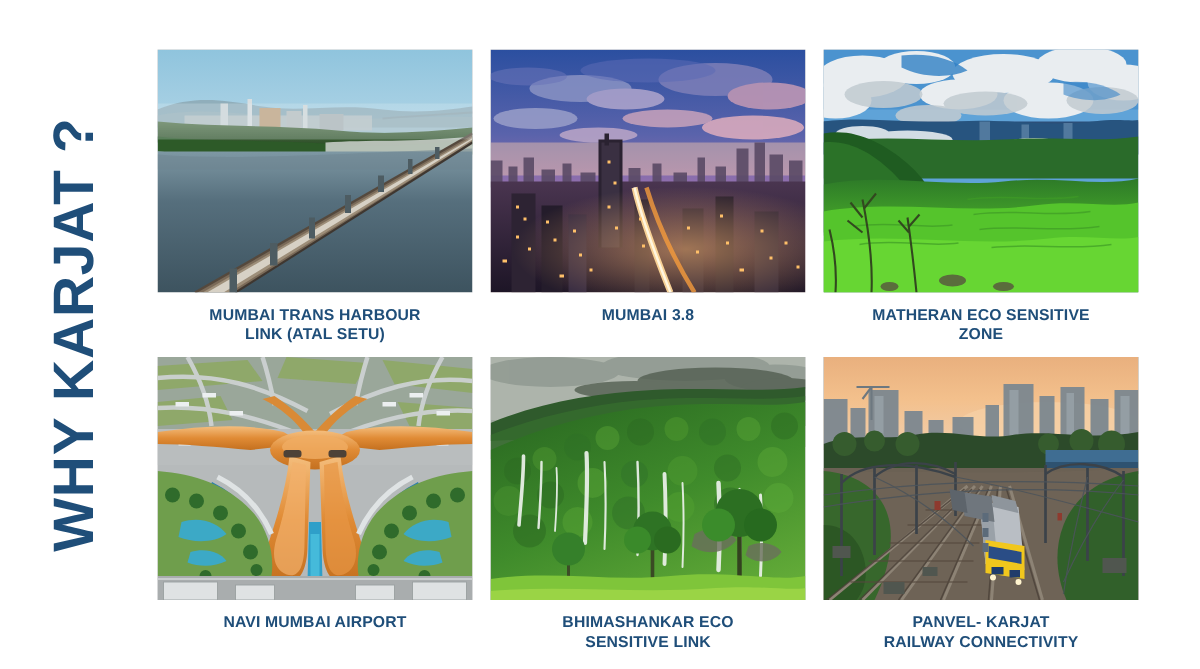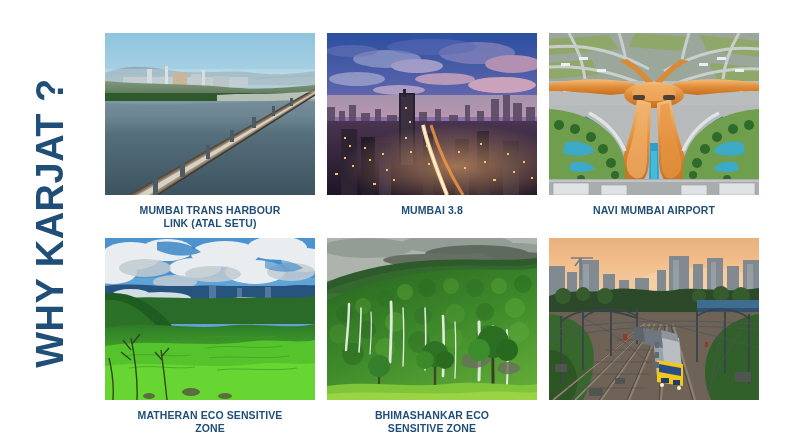--- a/index.html
+++ b/index.html
@@ -262,20 +262,109 @@
         </g>
       </svg>
     </div>
     <div class="caption">MUMBAI 3.8</div>
   </div>
 
   <div class="card">
     <div class="photo">
       <svg viewBox="0 0 210 162" preserveAspectRatio="none" role="img">
         <defs>
+          <linearGradient id="g4green" x1="0" y1="0" x2="0" y2="1">
+            <stop offset="0%" stop-color="#2d7a28"></stop>
+            <stop offset="55%" stop-color="#4fb62a"></stop>
+            <stop offset="100%" stop-color="#73d62f"></stop>
+          </linearGradient>
+        </defs>
+        <rect x="0" y="0" width="210" height="162" fill="#5fa3d8"></rect>
+
+        <rect x="0" y="0" width="210" height="40" fill="#4b93cf"></rect>
+
+        <g fill="#e9edf0">
+          <ellipse cx="26" cy="18" rx="30" ry="14"></ellipse>
+          <ellipse cx="62" cy="12" rx="26" ry="11"></ellipse>
+          <ellipse cx="120" cy="16" rx="34" ry="13"></ellipse>
+          <ellipse cx="172" cy="10" rx="30" ry="12"></ellipse>
+          <ellipse cx="200" cy="22" rx="24" ry="12"></ellipse>
+          <ellipse cx="8" cy="34" rx="24" ry="12"></ellipse>
+          <ellipse cx="90" cy="30" rx="26" ry="10"></ellipse>
+          <ellipse cx="150" cy="34" rx="30" ry="12"></ellipse>
+        </g>
+        <g fill="#c2cbd1" opacity="0.85">
+          <ellipse cx="40" cy="30" rx="26" ry="9"></ellipse>
+          <ellipse cx="108" cy="36" rx="28" ry="8"></ellipse>
+          <ellipse cx="186" cy="34" rx="24" ry="9"></ellipse>
+          <ellipse cx="70" cy="44" rx="22" ry="7"></ellipse>
+        </g>
+
+        <path d="M52,4 C70,2 86,6 96,14 C82,20 64,18 52,12 Z" fill="#2f7fc4" opacity="0.8"></path>
+        <path d="M160,22 C176,20 190,24 198,30 C186,36 170,34 160,30 Z" fill="#3a86c8" opacity="0.6"></path>
+
+        <rect x="0" y="48" width="210" height="22" fill="#2c4f78"></rect>
+        <path d="M0,48 C30,44 60,50 90,48 C120,46 150,52 180,48 C195,46 205,48 210,47 L210,70 L0,70 Z" fill="#27547f"></path>
+        <g fill="#6e93b3" opacity="0.6">
+          <rect x="104" y="48" width="7" height="20"></rect>
+          <rect x="132" y="50" width="5" height="18"></rect>
+          <rect x="160" y="49" width="6" height="19"></rect>
+        </g>
+
+        <g fill="#e6ecef" opacity="0.9">
+          <ellipse cx="56" cy="60" rx="30" ry="6"></ellipse>
+          <ellipse cx="96" cy="66" rx="22" ry="4"></ellipse>
+          <ellipse cx="26" cy="56" rx="18" ry="5"></ellipse>
+          <ellipse cx="140" cy="62" rx="16" ry="3"></ellipse>
+        </g>
+
+        <path d="M0,62 C40,56 80,62 120,60 C155,58 185,62 210,58 L210,86 L0,86 Z" fill="#2a6b2a"></path>
+
+        <path d="M0,56 C20,52 40,62 56,76 C70,88 78,104 82,122 L0,122 Z" fill="#1f5c21"></path>
+        <path d="M0,62 C18,60 34,70 48,84 C60,96 68,110 72,124 L0,124 Z" fill="#2b7228"></path>
+
+        <path d="M0,90 C40,82 80,92 120,88 C155,84 185,92 210,86 L210,162 L0,162 Z" fill="url(#g4green)"></path>
+        <path d="M0,108 C45,100 95,110 140,104 C170,100 192,106 210,102 L210,162 L0,162 Z" fill="#55c42c"></path>
+        <path d="M0,128 C50,122 100,132 150,126 C175,123 195,128 210,125 L210,162 L0,162 Z" fill="#67d633"></path>
+
+        <g stroke="#3f9c26" stroke-width="1" fill="none" opacity="0.7">
+          <path d="M96,100 C120,96 146,102 170,98"></path>
+          <path d="M100,110 C126,106 152,112 178,108"></path>
+          <path d="M104,120 C130,117 158,122 184,118"></path>
+          <path d="M112,132 C138,129 166,134 192,130"></path>
+          <path d="M20,118 C44,114 66,120 86,117"></path>
+          <path d="M24,130 C48,126 70,132 90,129"></path>
+        </g>
+
+        <g stroke="#32481f" stroke-width="1.4" fill="none">
+          <path d="M32,162 C33,140 30,120 26,100"></path>
+          <path d="M26,112 L18,102"></path>
+            <path d="M27,106 L35,96"></path>
+            <path d="M26,122 L16,114"></path>
+          <path d="M62,162 C60,142 58,126 56,112"></path>
+          <path d="M57,122 L50,114"></path>
+            <path d="M57,118 L64,110"></path>
+          <path d="M8,162 C9,146 7,132 4,120"></path>
+        </g>
+
+        <g fill="#5a6d3c">
+          <ellipse cx="86" cy="154" rx="9" ry="4"></ellipse>
+          <ellipse cx="120" cy="158" rx="7" ry="3"></ellipse>
+          <ellipse cx="44" cy="158" rx="6" ry="3"></ellipse>
+        </g>
+      </svg>
+    </div>
+    <div class="caption">MATHERAN ECO SENSITIVE
+ZONE</div>
+  </div>
+
+  <div class="card">
+    <div class="photo">
+      <svg viewBox="0 0 210 162" preserveAspectRatio="none" role="img">
+        <defs>
           <linearGradient id="g3roof" x1="0" y1="0" x2="0" y2="1">
             <stop offset="0%" stop-color="#f4bd7c"></stop>
             <stop offset="50%" stop-color="#e08b35"></stop>
             <stop offset="100%" stop-color="#c4701f"></stop>
           </linearGradient>
         </defs>
         <rect x="0" y="0" width="210" height="162" fill="#b6babb"></rect>
 
         <rect x="0" y="0" width="210" height="58" fill="#9aa79a"></rect>
         <g fill="#8fa86a">
@@ -363,109 +452,20 @@
         <g fill="#dfe2e3" stroke="#9aa0a1" stroke-width="0.6">
           <rect x="4" y="150" width="36" height="12"></rect>
           <rect x="52" y="152" width="26" height="10"></rect>
           <rect x="132" y="152" width="26" height="10"></rect>
           <rect x="170" y="150" width="36" height="12"></rect>
         </g>
         <path d="M0,148 L210,148" stroke="#c9cdce" stroke-width="1.4"></path>
       </svg>
     </div>
     <div class="caption">NAVI MUMBAI AIRPORT</div>
-  </div>
-
-  <div class="card">
-    <div class="photo">
-      <svg viewBox="0 0 210 162" preserveAspectRatio="none" role="img">
-        <defs>
-          <linearGradient id="g4green" x1="0" y1="0" x2="0" y2="1">
-            <stop offset="0%" stop-color="#2d7a28"></stop>
-            <stop offset="55%" stop-color="#4fb62a"></stop>
-            <stop offset="100%" stop-color="#73d62f"></stop>
-          </linearGradient>
-        </defs>
-        <rect x="0" y="0" width="210" height="162" fill="#5fa3d8"></rect>
-
-        <rect x="0" y="0" width="210" height="40" fill="#4b93cf"></rect>
-
-        <g fill="#e9edf0">
-          <ellipse cx="26" cy="18" rx="30" ry="14"></ellipse>
-          <ellipse cx="62" cy="12" rx="26" ry="11"></ellipse>
-          <ellipse cx="120" cy="16" rx="34" ry="13"></ellipse>
-          <ellipse cx="172" cy="10" rx="30" ry="12"></ellipse>
-          <ellipse cx="200" cy="22" rx="24" ry="12"></ellipse>
-          <ellipse cx="8" cy="34" rx="24" ry="12"></ellipse>
-          <ellipse cx="90" cy="30" rx="26" ry="10"></ellipse>
-          <ellipse cx="150" cy="34" rx="30" ry="12"></ellipse>
-        </g>
-        <g fill="#c2cbd1" opacity="0.85">
-          <ellipse cx="40" cy="30" rx="26" ry="9"></ellipse>
-          <ellipse cx="108" cy="36" rx="28" ry="8"></ellipse>
-          <ellipse cx="186" cy="34" rx="24" ry="9"></ellipse>
-          <ellipse cx="70" cy="44" rx="22" ry="7"></ellipse>
-        </g>
-
-        <path d="M52,4 C70,2 86,6 96,14 C82,20 64,18 52,12 Z" fill="#2f7fc4" opacity="0.8"></path>
-        <path d="M160,22 C176,20 190,24 198,30 C186,36 170,34 160,30 Z" fill="#3a86c8" opacity="0.6"></path>
-
-        <rect x="0" y="48" width="210" height="22" fill="#2c4f78"></rect>
-        <path d="M0,48 C30,44 60,50 90,48 C120,46 150,52 180,48 C195,46 205,48 210,47 L210,70 L0,70 Z" fill="#27547f"></path>
-        <g fill="#6e93b3" opacity="0.6">
-          <rect x="104" y="48" width="7" height="20"></rect>
-          <rect x="132" y="50" width="5" height="18"></rect>
-          <rect x="160" y="49" width="6" height="19"></rect>
-        </g>
-
-        <g fill="#e6ecef" opacity="0.9">
-          <ellipse cx="56" cy="60" rx="30" ry="6"></ellipse>
-          <ellipse cx="96" cy="66" rx="22" ry="4"></ellipse>
-          <ellipse cx="26" cy="56" rx="18" ry="5"></ellipse>
-          <ellipse cx="140" cy="62" rx="16" ry="3"></ellipse>
-        </g>
-
-        <path d="M0,62 C40,56 80,62 120,60 C155,58 185,62 210,58 L210,86 L0,86 Z" fill="#2a6b2a"></path>
-
-        <path d="M0,56 C20,52 40,62 56,76 C70,88 78,104 82,122 L0,122 Z" fill="#1f5c21"></path>
-        <path d="M0,62 C18,60 34,70 48,84 C60,96 68,110 72,124 L0,124 Z" fill="#2b7228"></path>
-
-        <path d="M0,90 C40,82 80,92 120,88 C155,84 185,92 210,86 L210,162 L0,162 Z" fill="url(#g4green)"></path>
-        <path d="M0,108 C45,100 95,110 140,104 C170,100 192,106 210,102 L210,162 L0,162 Z" fill="#55c42c"></path>
-        <path d="M0,128 C50,122 100,132 150,126 C175,123 195,128 210,125 L210,162 L0,162 Z" fill="#67d633"></path>
-
-        <g stroke="#3f9c26" stroke-width="1" fill="none" opacity="0.7">
-          <path d="M96,100 C120,96 146,102 170,98"></path>
-          <path d="M100,110 C126,106 152,112 178,108"></path>
-          <path d="M104,120 C130,117 158,122 184,118"></path>
-          <path d="M112,132 C138,129 166,134 192,130"></path>
-          <path d="M20,118 C44,114 66,120 86,117"></path>
-          <path d="M24,130 C48,126 70,132 90,129"></path>
-        </g>
-
-        <g stroke="#32481f" stroke-width="1.4" fill="none">
-          <path d="M32,162 C33,140 30,120 26,100"></path>
-          <path d="M26,112 L18,102"></path>
-            <path d="M27,106 L35,96"></path>
-            <path d="M26,122 L16,114"></path>
-          <path d="M62,162 C60,142 58,126 56,112"></path>
-          <path d="M57,122 L50,114"></path>
-            <path d="M57,118 L64,110"></path>
-          <path d="M8,162 C9,146 7,132 4,120"></path>
-        </g>
-
-        <g fill="#5a6d3c">
-          <ellipse cx="86" cy="154" rx="9" ry="4"></ellipse>
-          <ellipse cx="120" cy="158" rx="7" ry="3"></ellipse>
-          <ellipse cx="44" cy="158" rx="6" ry="3"></ellipse>
-        </g>
-      </svg>
-    </div>
-    <div class="caption">MATHERAN ECO SENSITIVE
-ZONE</div>
   </div>
 
   <div class="card">
     <div class="photo">
       <svg viewBox="0 0 210 162" preserveAspectRatio="none" role="img">
         <defs>
           <linearGradient id="g5slope" x1="0.2" y1="0" x2="0.8" y2="1">
             <stop offset="0%" stop-color="#2b6b22"></stop>
             <stop offset="50%" stop-color="#3f8b2b"></stop>
             <stop offset="100%" stop-color="#63ab38"></stop>
@@ -545,21 +545,21 @@
           <circle cx="180" cy="112" r="11" fill="#276a1f"></circle>
           <path d="M52,162 L52,134" stroke="#3c4c26" stroke-width="2"></path>
           <circle cx="52" cy="128" r="11" fill="#35802a"></circle>
         </g>
 
         <path d="M0,148 C40,142 80,150 120,146 C160,142 190,150 210,146 L210,162 L0,162 Z" fill="#7fc53a"></path>
         <path d="M0,156 C50,152 100,158 150,154 C180,152 198,156 210,154 L210,162 L0,162 Z" fill="#9ad445"></path>
       </svg>
     </div>
     <div class="caption">BHIMASHANKAR ECO
-SENSITIVE ZONE</div>
+SENSITIVE LINK</div>
   </div>
 
   <div class="card">
     <div class="photo">
       <svg viewBox="0 0 210 162" preserveAspectRatio="none" role="img">
         <defs>
           <linearGradient id="g6sky" x1="0" y1="0" x2="0" y2="1">
             <stop offset="0%" stop-color="#e9b07e"></stop>
             <stop offset="45%" stop-color="#f3c08c"></stop>
             <stop offset="100%" stop-color="#f0cfae"></stop>
@@ -695,15 +695,17 @@
           <rect x="40" y="150" width="14" height="8"></rect>
           <rect x="66" y="140" width="10" height="6"></rect>
           <rect x="186" y="134" width="16" height="10"></rect>
         </g>
         <g fill="#8e3a2e">
           <rect x="74" y="96" width="4" height="6"></rect>
           <rect x="156" y="104" width="3" height="5"></rect>
         </g>
       </svg>
     </div>
+    <div class="caption">PANVEL- KARJAT
+RAILWAY CONNECTIVITY</div>
   </div>
 
 </div>
 
 </body></html>

